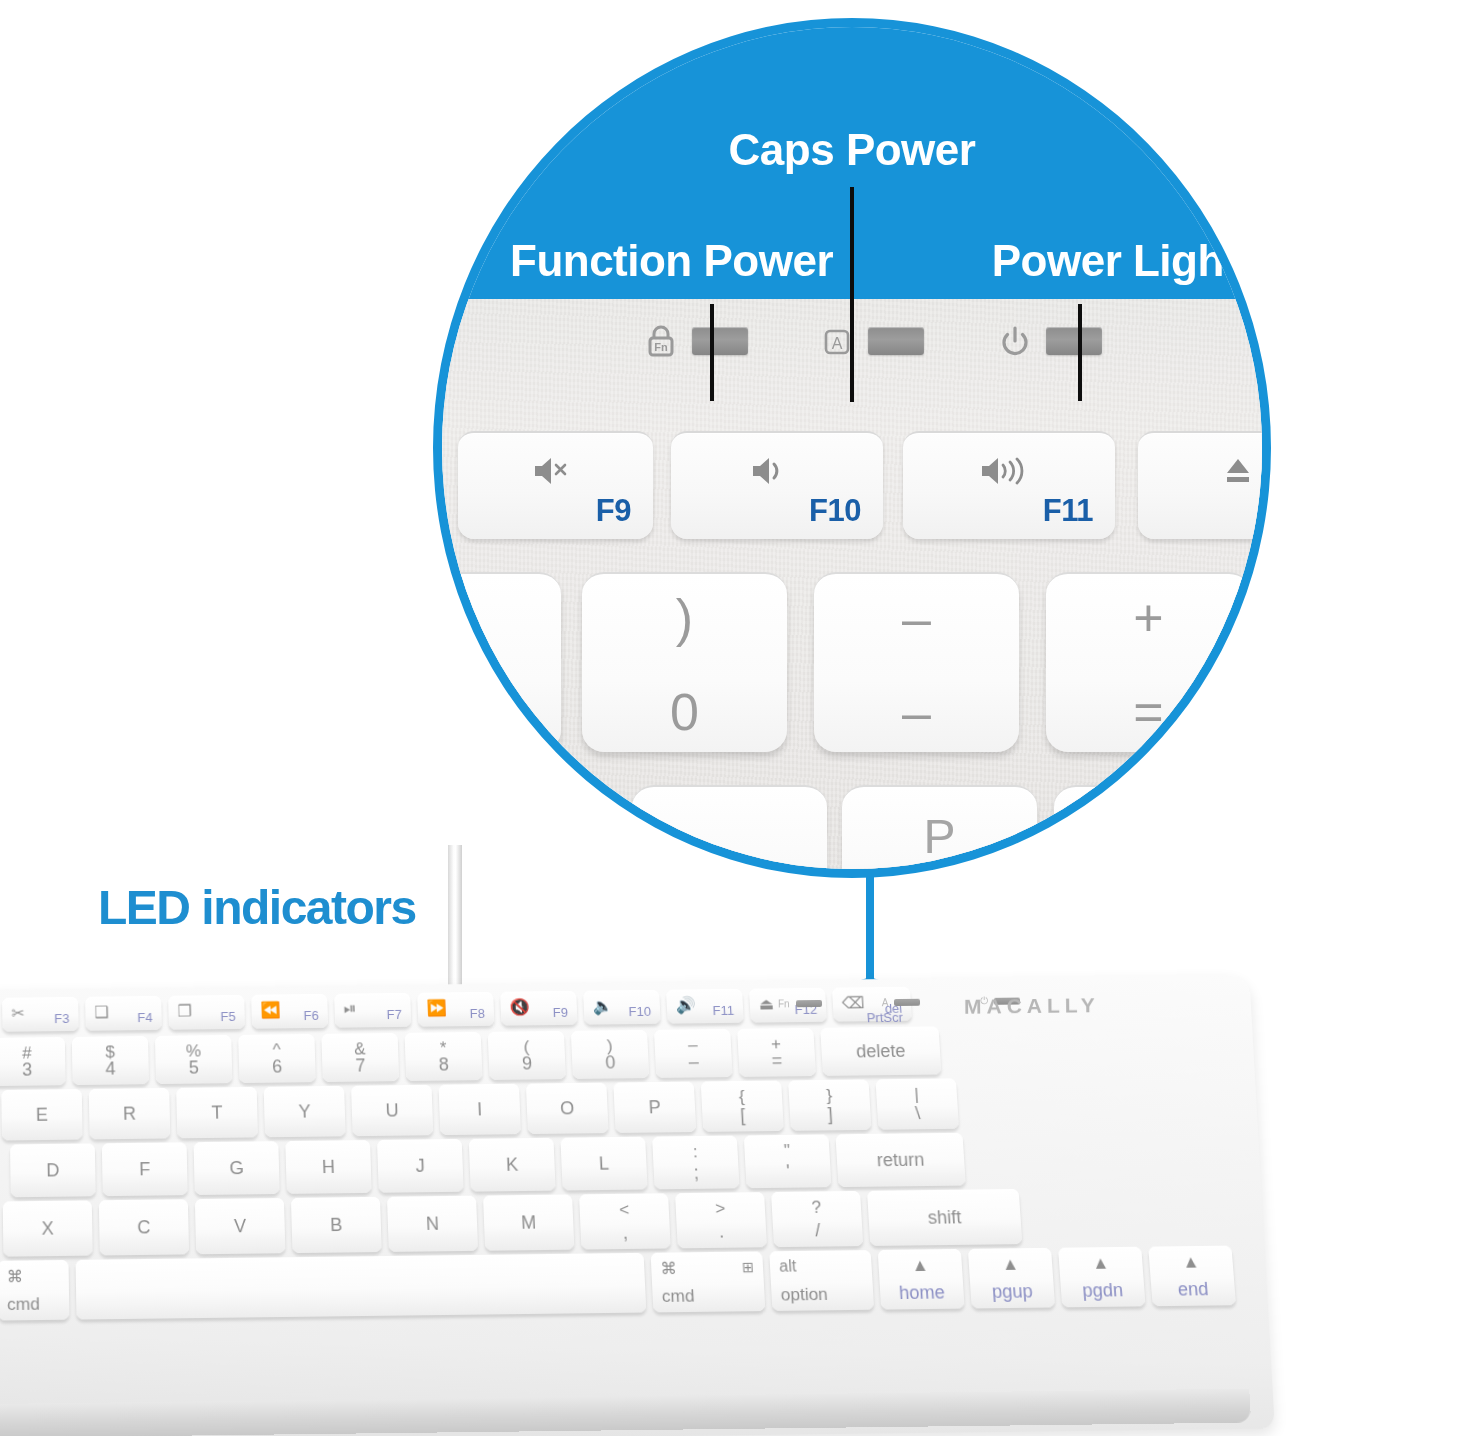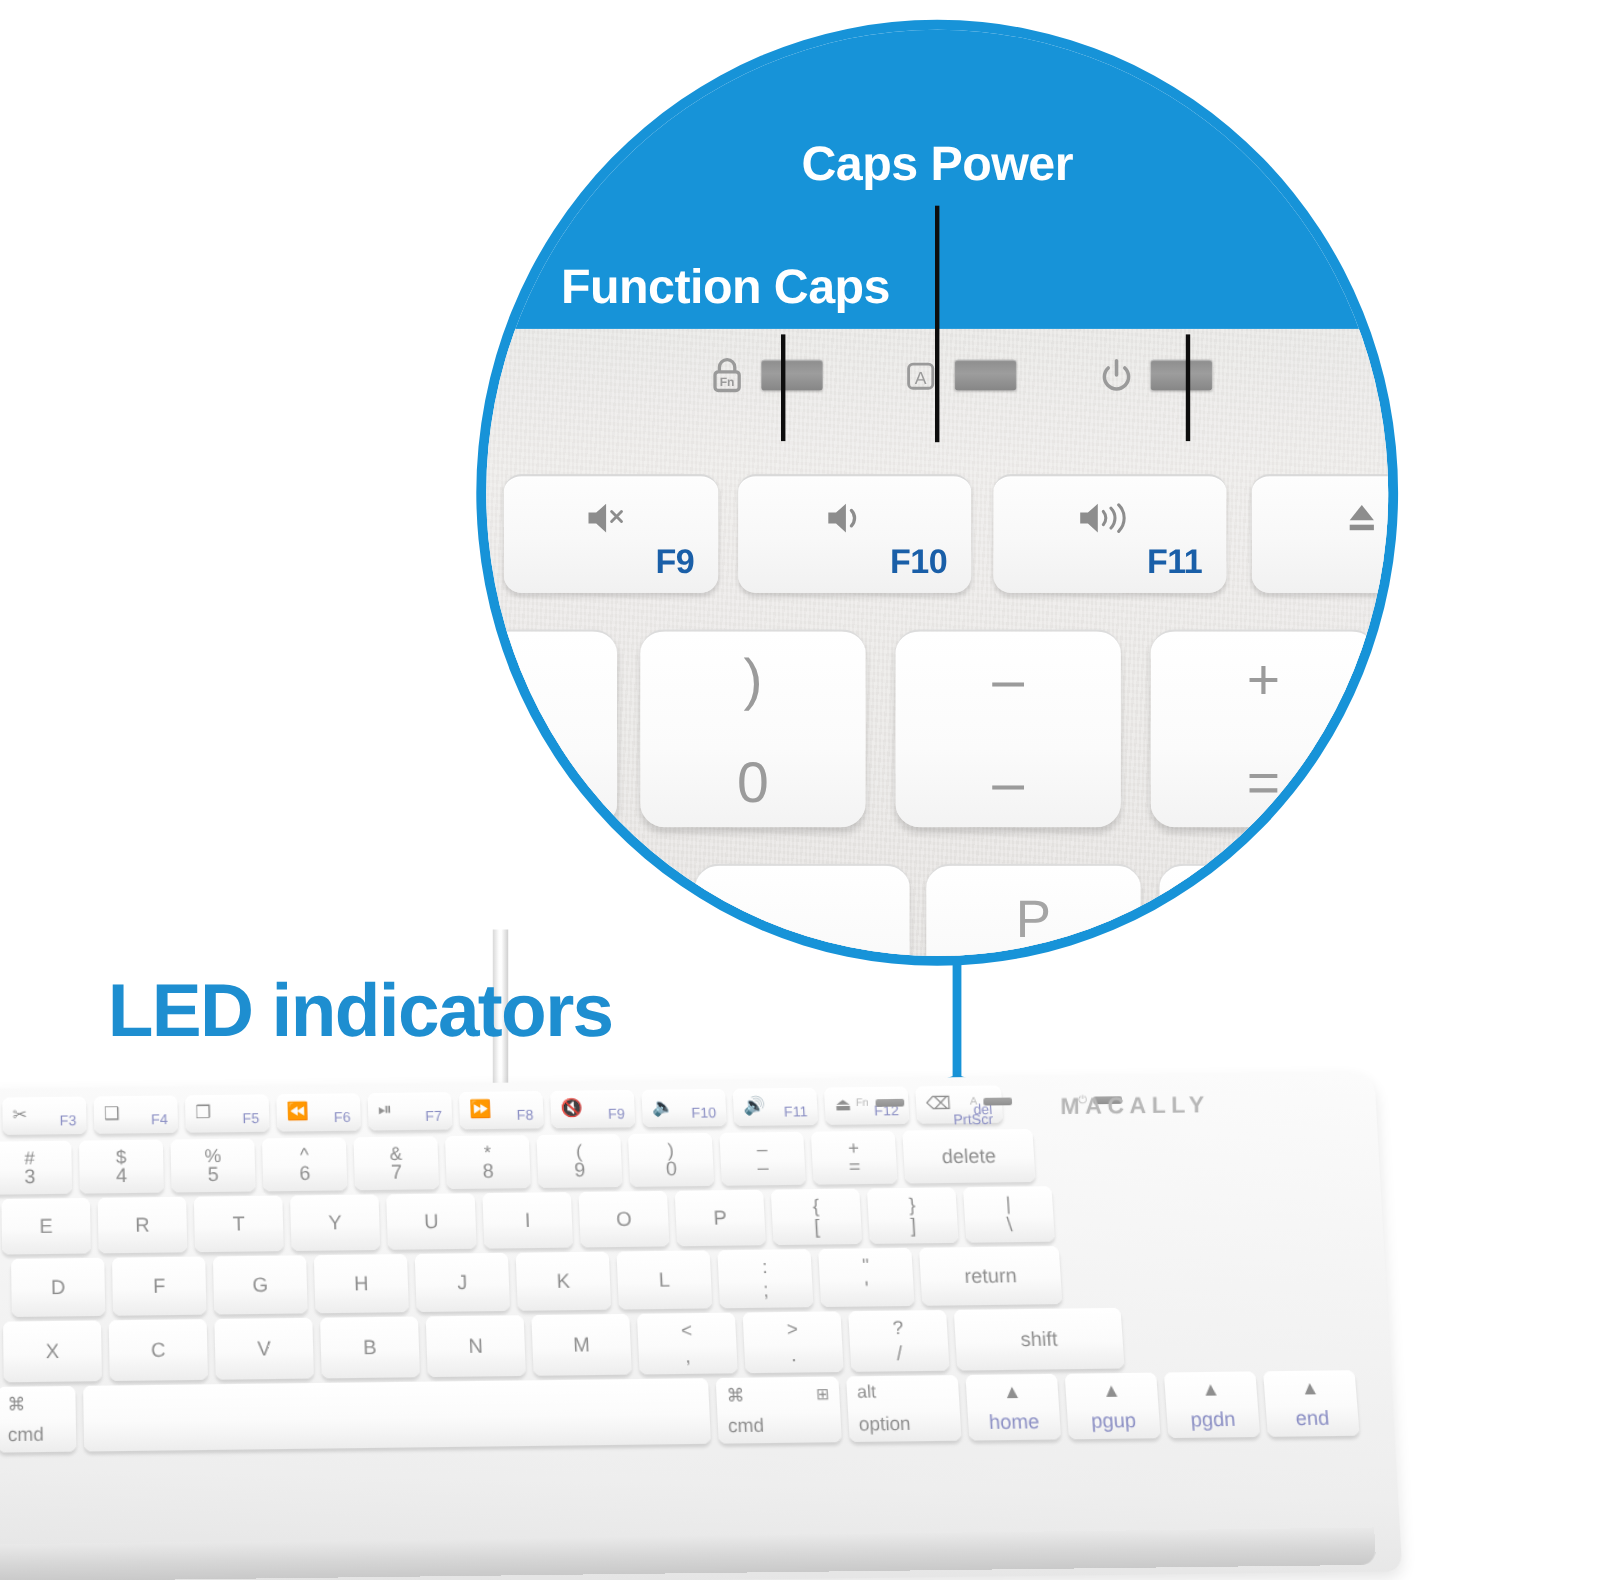--- a/index.html
+++ b/index.html
@@ -92,21 +92,21 @@
   #r3-b { left:400px; width:195px; }
   #r3-c { left:612px; width:195px; }
 
   
   #connector { position:absolute; left:866px; top:872px; width:8px; height:118px;
     background:#1793d8; z-index:4; }
   #connector-dot { position:absolute; left:848px; top:978px; width:44px; height:44px;
     border-radius:50%; background:#1793d8; z-index:5; }
 
   
-  #heading { position:absolute; left:98px; top:880px; font-size:68px;
+  #heading { position:absolute; left:98px; top:880px; font-size:48px;
     font-weight:bold; color:#1e8ed0; letter-spacing:-1.5px; z-index:3; }
 
   
   #cable { position:absolute; left:448px; top:845px; width:14px; height:160px;
     background:linear-gradient(90deg,#d8d8d8 0%,#fdfdfd 40%,#ffffff 55%,#cfcfcf 100%);
     z-index:2; }
 
   
   #keyboard { position:absolute; left:-12px; top:990px; width:1262px; height:448px;
     z-index:6; }
@@ -279,21 +279,22 @@
       <div class="r3key" id="r3-b">
         <span>P</span>
       </div>
       <div class="r3key" id="r3-c">
         <span>[</span>
       </div>
     </div>
 
     <div id="mag-blue"></div>
     <div class="mag-label" id="label-caps">Caps Power</div>
-    <div class="mag-label" id="label-fn">Function Caps</div>
+    <div class="mag-label" id="label-fn">Function Power</div>
+    <div class="mag-label" id="label-pwr">Power Light</div>
 
     <div class="leader" id="leader-caps"></div>
     <div class="leader" id="leader-fn"></div>
     <div class="leader" id="leader-pwr"></div>
   </div>
 
   <div id="keyboard">
     <div id="kb-body"></div>
     <div id="kb-bevel"></div>
 

